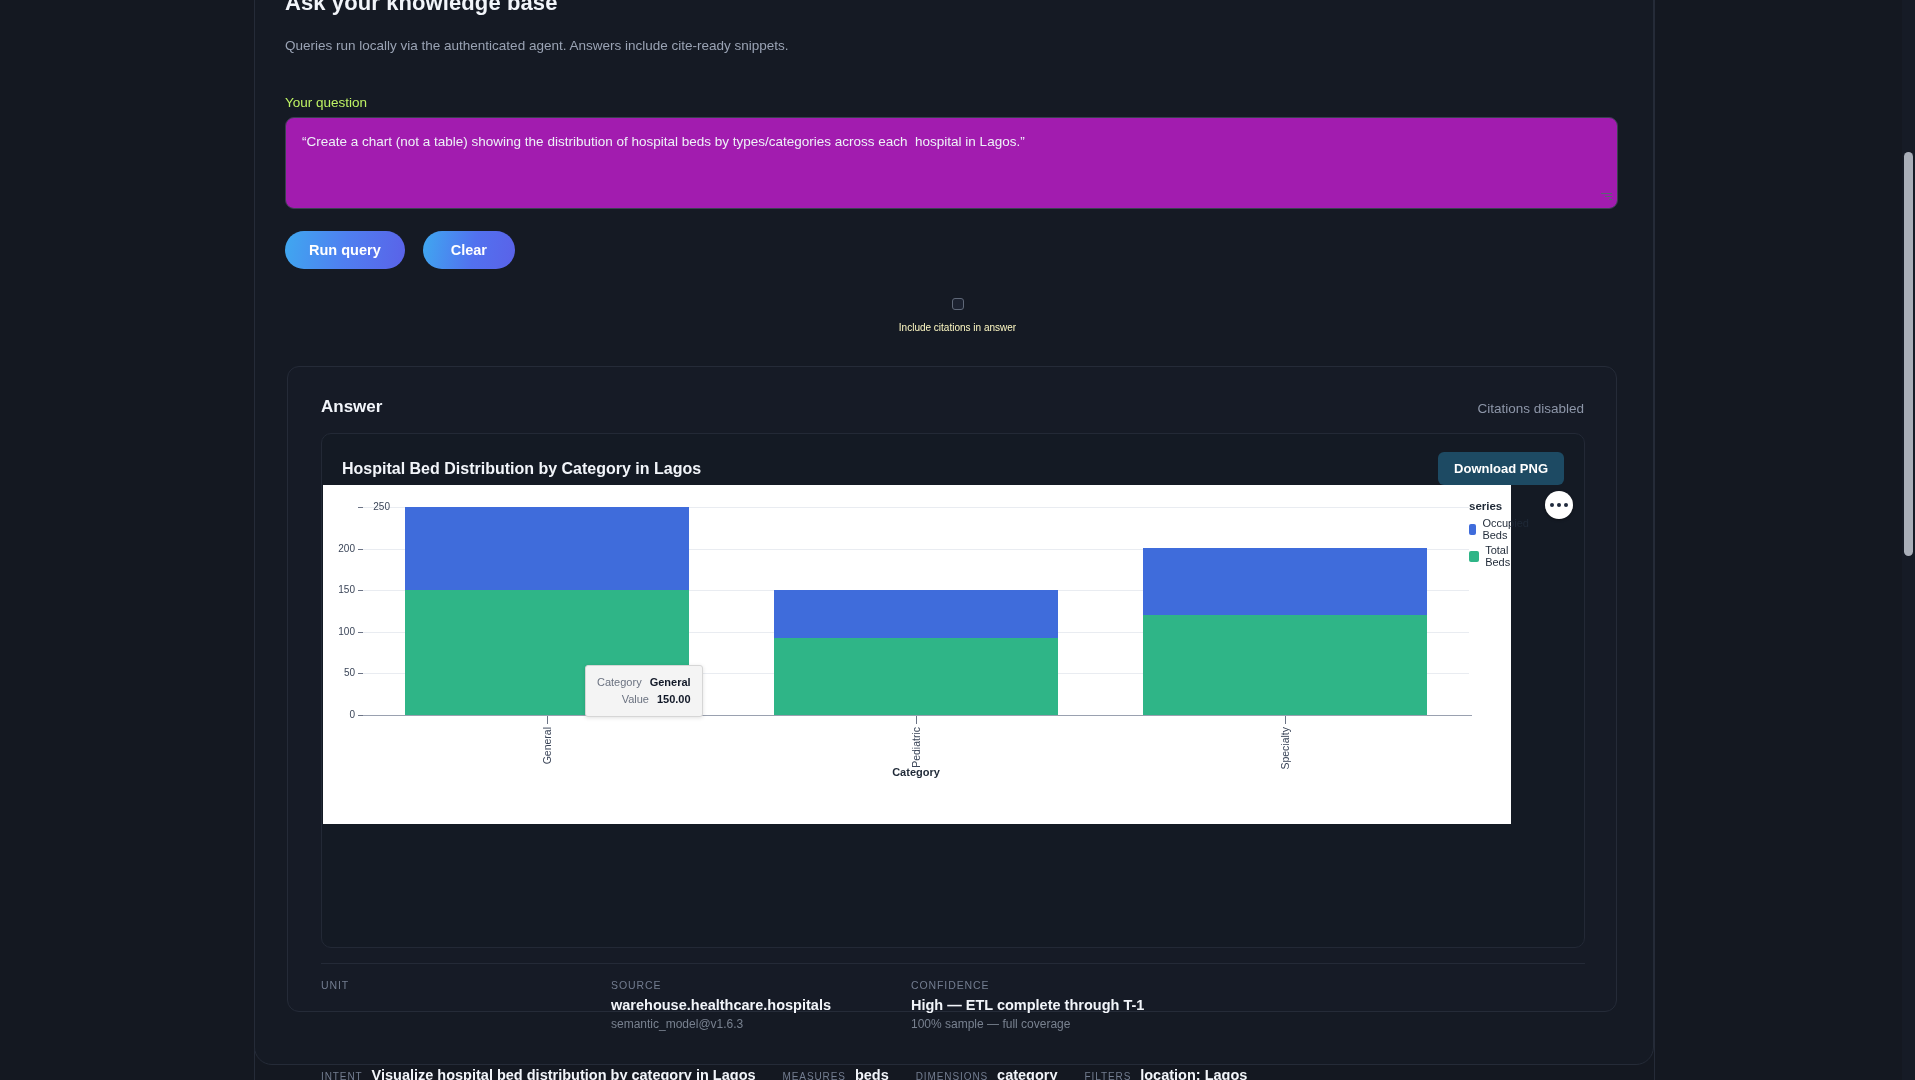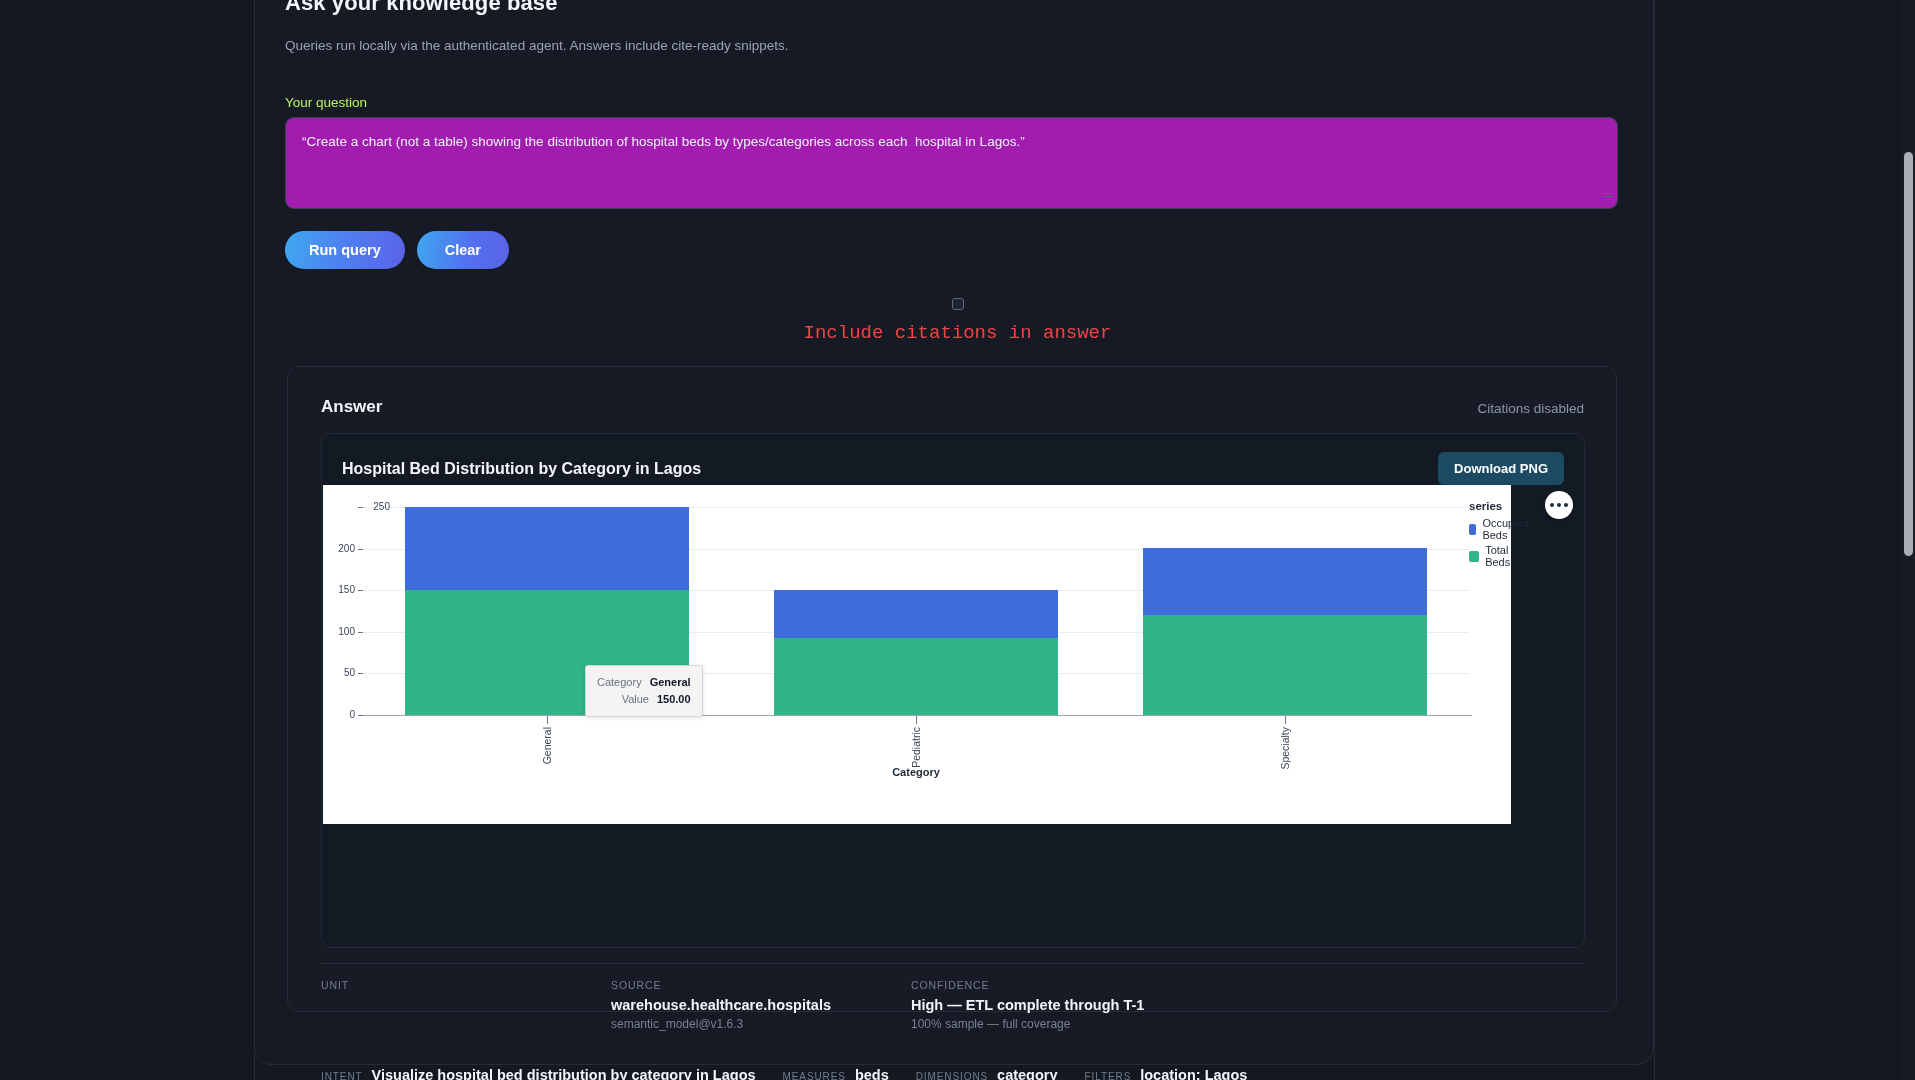--- a/index.html
+++ b/index.html
@@ -67,21 +67,21 @@
     position:absolute; left:1600px; top:193px;
     width:12px; height:12px;
     pointer-events:none;
   }
   .resize-grip span { display:block; height:1px; background:#5a6375; margin-bottom:2px; }
   .resize-grip span:nth-child(1){ width:11px; margin-left:1px;}
   .resize-grip span:nth-child(2){ width:7px;  margin-left:5px;}
   .resize-grip span:nth-child(3){ width:3px;  margin-left:9px;}
 
   
-  .btn-row { position:absolute; left:285px; top:231px; display:flex; gap:12px; }
+  .btn-row { position:absolute; left:285px; top:231px; display:flex; gap:18px; }
   .pill-btn {
     border: none;
     border-radius: 999px;
     color: #ffffff;
     font-family: "Liberation Sans", sans-serif;
     font-size: 14.5px;
     font-weight: bold;
     cursor: pointer;
     height: 38px;
     padding: 0 24px;
@@ -94,21 +94,21 @@
     position:absolute; left:0; top:298px; width:1915px;
     display:flex; flex-direction:column; align-items:center; gap:12px;
   }
   .cite-checkbox {
     width: 12px; height: 12px;
     border: 1.6px solid #5f6878;
     border-radius: 3px;
     background: #1c2230;
     cursor: pointer;
   }
-  .cite-label { font-size: 19px; color: #ef4444; font-family: Liberation Mono, monospace; }
+  .cite-label { font-size: 10px; color: #fef9c3; }
 
   
   .answer-card {
     position:absolute; left:287px; top:366px;
     width: 1330px; height: 646px;
     border: 1px solid #252b38;
     border-radius: 12px;
     background: #161b26;
   }
   .answer-title {

